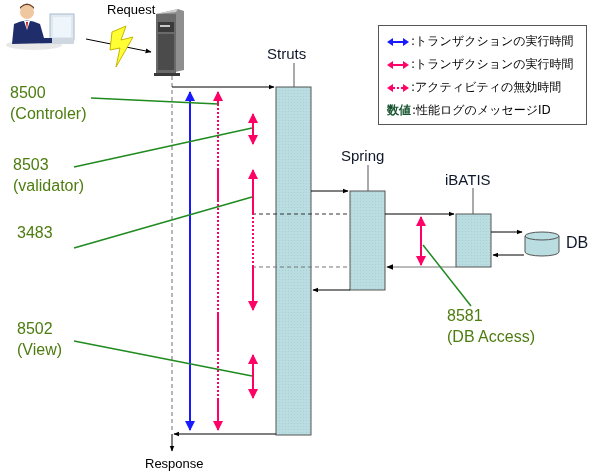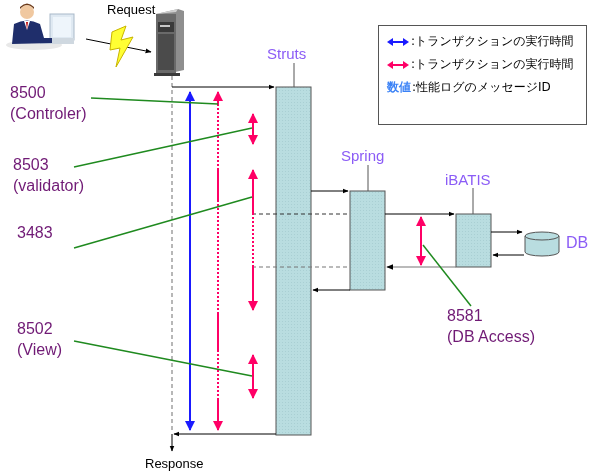--- a/index.html
+++ b/index.html
@@ -1,27 +1,27 @@
 <!DOCTYPE html>
 <html><head>
 <meta charset="utf-8">
 <style>
   html, body { margin: 0; padding: 0; background: #ffffff; }
   body { width: 600px; height: 474px; position: relative; overflow: hidden;
          font-family: "Liberation Sans", "DejaVu Sans", sans-serif; }
   #diagram { position: absolute; left: 0; top: 0; }
   .lbl { position: absolute; white-space: nowrap; line-height: 1; }
-  .comp-label { font-size: 15px; color: #8b5cf6; }
-  .green-label { font-size: 16px; color: #701a75; line-height: 21px; }
+  .comp-label { font-size: 15px; color: #0f172a; }
+  .green-label { font-size: 16px; color: #4d7c0f; line-height: 21px; }
   .legend { position: absolute; left: 378px; top: 25px; width: 209px; height: 100px;
             border: 1px solid #555; background: #fff; box-sizing: border-box; padding: 4px 0 0 8px; }
   .legend-row { height: 23px; display: flex; align-items: center; font-size: 12px; color: #000;
                 font-family: "DejaVu Sans", sans-serif; }
   .legend-row svg { flex: 0 0 auto; margin-right: 2px; }
-  .legend-key { color: #3b82f6; font-weight: bold; margin-right: 1px; }
+  .legend-key { color: #14532d; font-weight: bold; margin-right: 1px; }
 </style>
 </head>
 <body>
 
 <svg id="diagram" width="600" height="474" viewBox="0 0 600 474">
   <defs>
     <marker id="ah-black" viewBox="0 0 10 10" refX="9" refY="5" markerWidth="6" markerHeight="6" orient="auto">
       <path d="M0,1 L10,5 L0,9 z" fill="#000"></path>
     </marker>
     <marker id="ah-blue" viewBox="0 0 10 10" refX="9" refY="5" markerWidth="5" markerHeight="5" orient="auto-start-reverse">
@@ -160,16 +160,23 @@
     <span>:トランザクションの実行時間</span>
   </div>
   <div class="legend-row">
     <svg width="22" height="10">
       <line x1="3" y1="5" x2="19" y2="5" stroke="#ff0066" stroke-width="2"></line>
       <path d="M0,5 L6,1 L6,9 z M22,5 L16,1 L16,9 z" fill="#ff0066"></path>
     </svg>
     <span>:トランザクションの実行時間</span>
   </div>
   <div class="legend-row">
+    <svg width="22" height="10">
+      <line x1="6" y1="5" x2="16" y2="5" stroke="#ff0066" stroke-width="2" stroke-dasharray="2,2"></line>
+      <path d="M0,5 L6,1 L6,9 z M22,5 L16,1 L16,9 z" fill="#ff0066"></path>
+    </svg>
+    <span>:アクティビティの無効時間</span>
+  </div>
+  <div class="legend-row">
     <span class="legend-key">数値</span>
     <span>:性能ログのメッセージID</span>
   </div>
 </div>
 
 </body></html>

